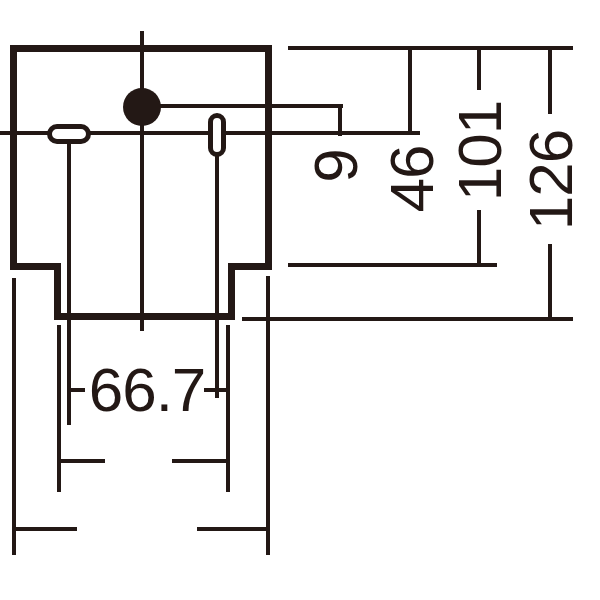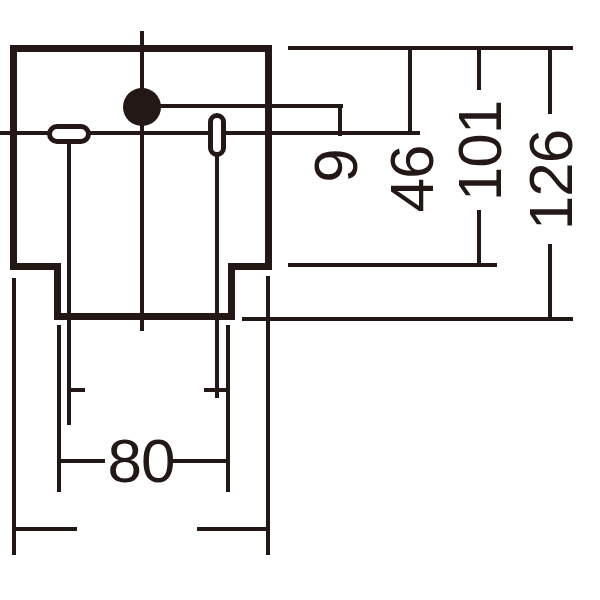--- a/index.html
+++ b/index.html
@@ -59,15 +59,15 @@
   <div class="ln" style="left:54px;top:313px;width:181px;height:7px;"></div>
 
   <div class="cap" style="left:47px;top:124px;width:44px;height:20px;border-radius:10px;"></div>
   <div class="cap" style="left:208px;top:113px;width:18px;height:44px;border-radius:9px;"></div>
   <div class="dot" style="left:123px;top:88px;width:38px;height:38px;"></div>
 
   <div class="dim-label rot" style="left:336px;top:166px;">9</div>
   <div class="dim-label rot" style="left:412px;top:179px;">46</div>
   <div class="dim-label rot" style="left:480px;top:151px;">101</div>
   <div class="dim-label rot" style="left:551px;top:180px;">126</div>
-  <div class="dim-label" style="left:141px;top:461px;">80</div>
+  <div class="dim-label" style="left:147px;top:390px;">66.7</div>
 
 </div>
 
 </body></html>

